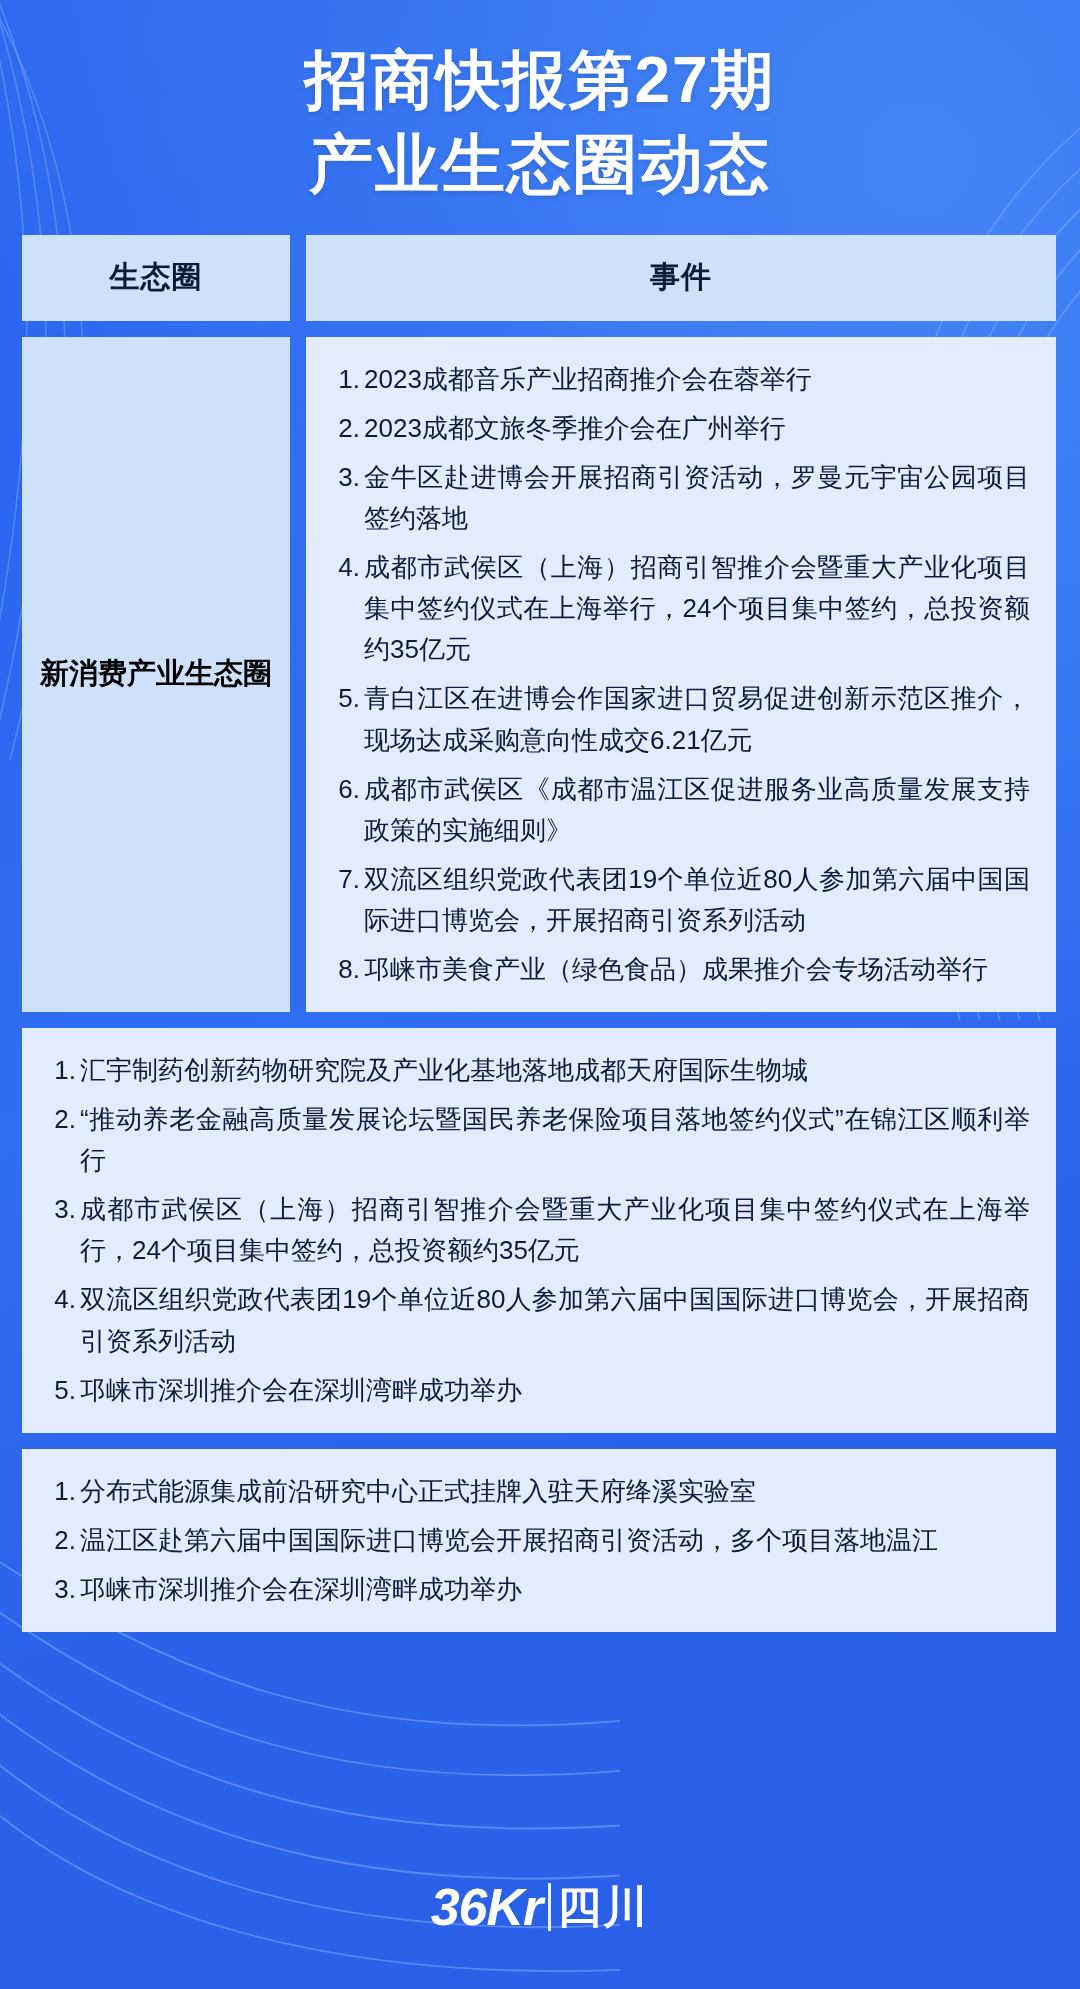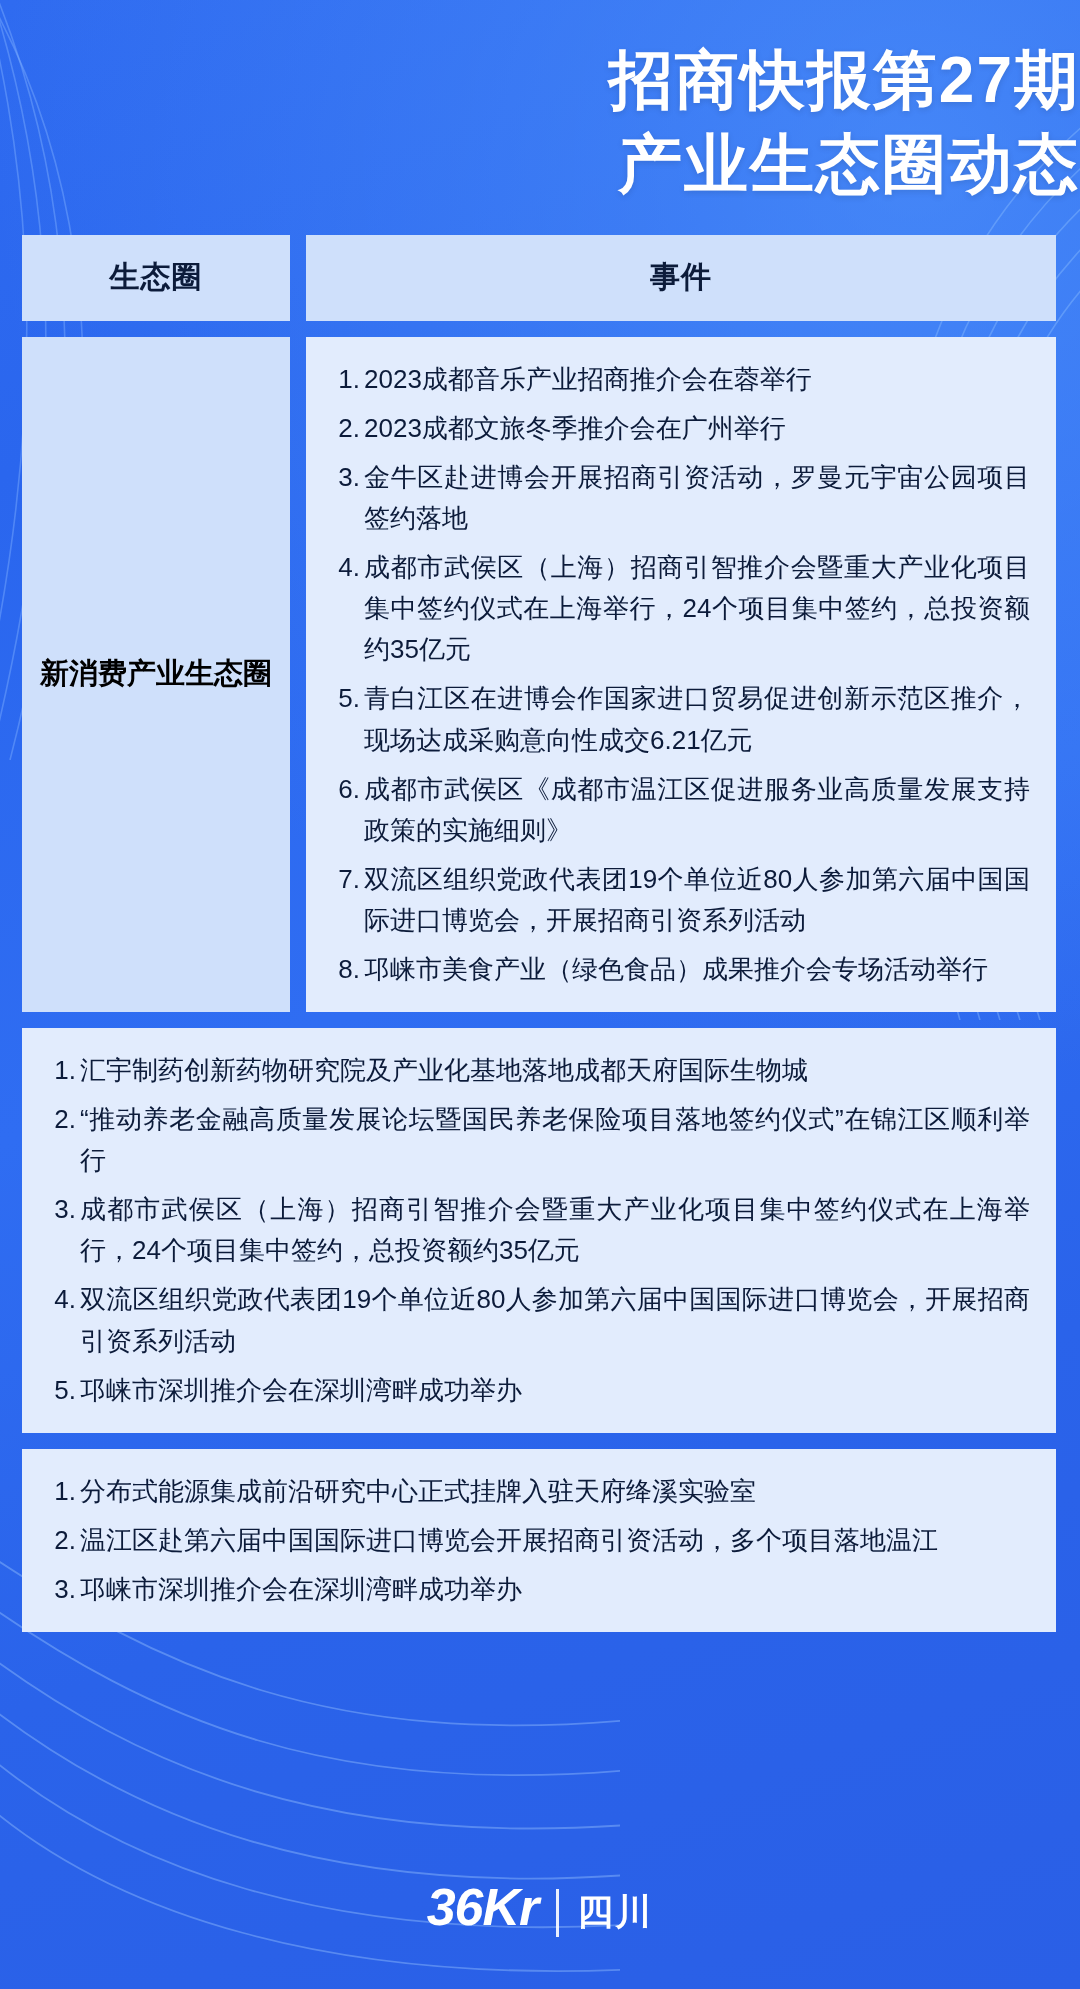--- a/index.html
+++ b/index.html
@@ -35,21 +35,20 @@
     text-align: center;
     z-index: 5;
   }
   .title-line {
     color: #ffffff;
     font-size: 64px;
     font-weight: bold;
     letter-spacing: 2px;
     line-height: 1.32;
     text-shadow: 0 2px 6px rgba(0,0,0,0.12);
-    text-align: right;
   }
 
   
   .table {
     position: relative;
     z-index: 5;
     margin: 28px 24px 0 22px;
   }
   .head-row {
     display: flex;
@@ -118,41 +117,41 @@
     font-size: 26px;
   }
 
   
   .footer {
     position: absolute;
     left: 0;
     right: 0;
     bottom: 52px;
     display: flex;
-    align-items: flex-end;
+    align-items: center;
     justify-content: center;
-    gap: 18px;
+    gap: 6px;
     z-index: 5;
   }
   .logo-36kr {
     color: #ffffff;
     font-size: 52px;
     font-weight: bold;
     font-style: italic;
     letter-spacing: -1px;
   }
   .logo-divider {
     width: 3px;
     height: 48px;
     background: #ffffff;
     opacity: 0.9;
   }
   .logo-region {
     color: #ffffff;
-    font-size: 36px;
+    font-size: 44px;
     font-weight: bold;
     letter-spacing: 2px;
   }
 </style>
 </head>
 <body>
 
 <div class="poster">
 
   <div class="swoosh" style="top:0;left:0;width:220px;height:760px;">

